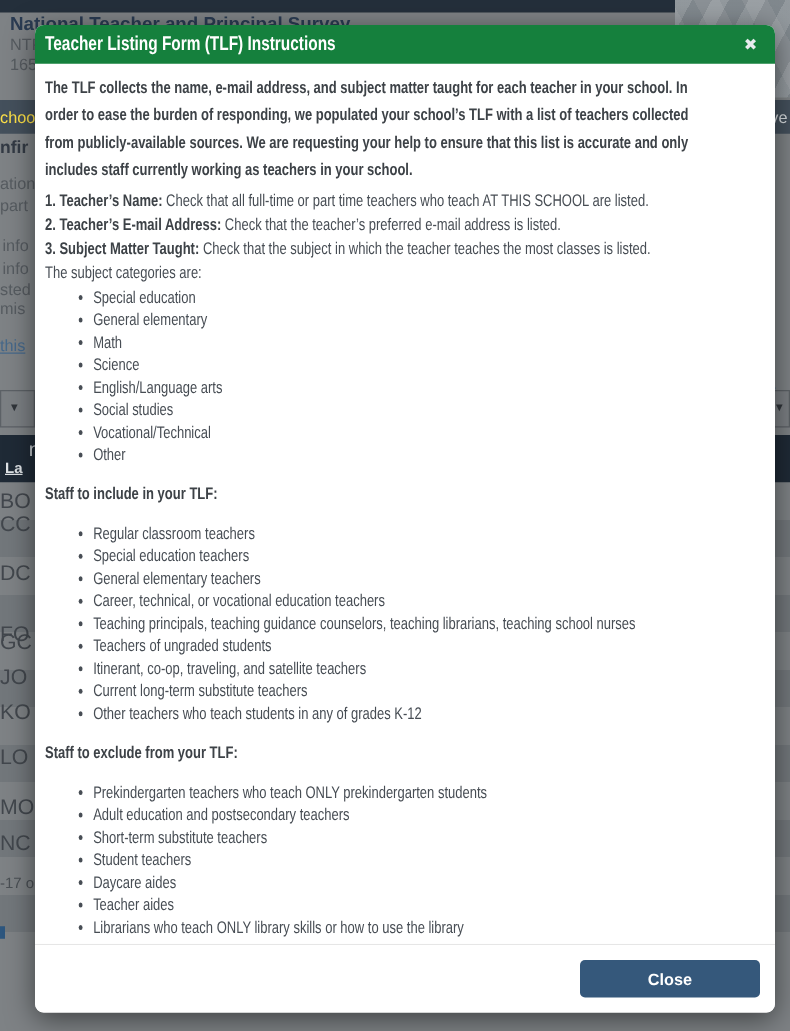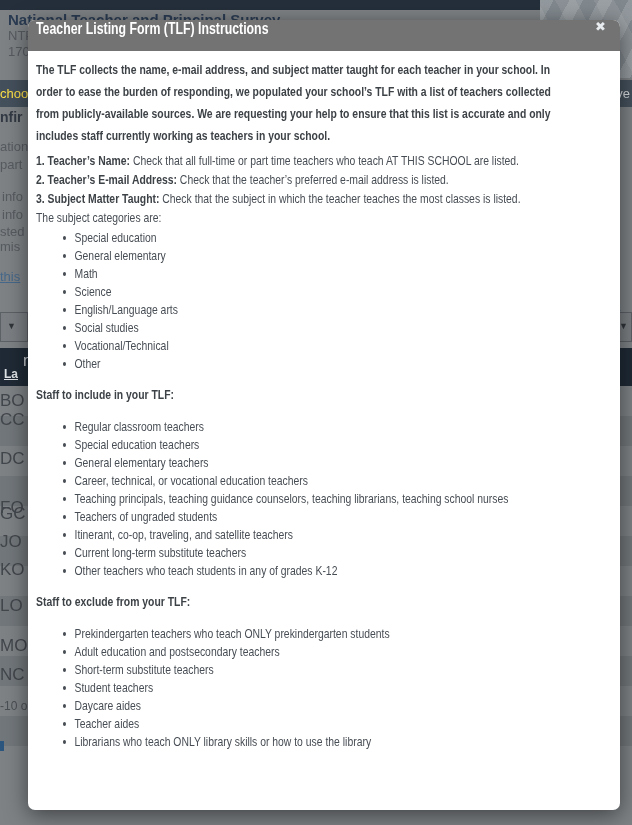--- a/index.html
+++ b/index.html
@@ -37,22 +37,22 @@
   .bg-rowfrag{position:absolute;left:0;font-size:17px;color:#42474d;white-space:nowrap;}
   .bg-pag{position:absolute;left:0;top:699px;font-size:12px;color:#4a4f54;white-space:nowrap;}
   .bg-bluemark{position:absolute;left:0;top:741px;width:4px;height:10px;background:#2d567e;}
 
   
   .modal{
     position:absolute;left:28px;top:20px;width:592px;height:790px;z-index:10;
     background:#ffffff;border-radius:7px;box-shadow:0 5px 22px rgba(0,0,0,.5);
   }
   .modal-header{
-    position:absolute;left:0;top:0;width:100%;height:31px;background:#737373;
-    border-radius:7px 7px 0 0;display:flex;box-sizing:border-box;padding:0 14px 0 8px;
+    position:absolute;left:0;top:0;width:100%;height:31px;background:#15803d;
+    border-radius:7px 7px 0 0;display:flex;align-items:center;box-sizing:border-box;padding:0 14px 0 8px;
   }
   .modal-title{color:#ffffff;font-size:16px;font-weight:bold;white-space:nowrap;
     transform:scaleX(.77);transform-origin:left center;}
   .modal-close{margin-left:auto;color:#e8ecef;font-size:13px;font-weight:bold;cursor:pointer;line-height:1;}
   .modal-body{
     position:absolute;left:0;top:31px;width:100%;height:724px;overflow:hidden;
     box-sizing:border-box;padding:8px 8px 0 8px;color:#474d54;
   }
   .cond{transform:scaleX(.77);transform-origin:left top;width:130%;}
   .intro{font-weight:bold;color:#3d4247;font-size:13.5px;line-height:22px;margin:0 0 4px 0;}
@@ -75,21 +75,21 @@
   }
 </style>
 </head>
 <body>
 
 <div class="bg">
   <div class="bg-topbar"></div>
   <div class="bg-texture"></div>
   <div class="bg-survey-title">National Teacher and Principal Survey</div>
   <div class="bg-line" style="top:28px">NTP</div>
-  <div class="bg-line" style="top:44px">170</div>
+  <div class="bg-line" style="top:44px">165</div>
 
   <div class="bg-toolbar">
     <span class="tleft">choo</span>
     <span class="tright">ve</span>
   </div>
 
   <div class="bg-frag heading" style="left:0;top:109px">nfir</div>
   <div class="bg-frag" style="left:0;top:139px">ation</div>
   <div class="bg-frag" style="left:0;top:157px">part</div>
   <div class="bg-frag" style="left:2px;top:189px">info</div>
@@ -117,21 +117,21 @@
   <div class="bg-rowfrag" style="top:391px">BO</div>
   <div class="bg-rowfrag" style="top:410px">CC</div>
   <div class="bg-rowfrag" style="top:449px">DC</div>
   <div class="bg-rowfrag" style="top:498px">FO</div>
   <div class="bg-rowfrag" style="top:504px">GC</div>
   <div class="bg-rowfrag" style="top:532px">JO</div>
   <div class="bg-rowfrag" style="top:560px">KO</div>
   <div class="bg-rowfrag" style="top:596px">LO</div>
   <div class="bg-rowfrag" style="top:636px">MO</div>
   <div class="bg-rowfrag" style="top:665px">NC</div>
-  <div class="bg-pag">-10 o</div>
+  <div class="bg-pag">-17 o</div>
   <div class="bg-bluemark"></div>
 </div>
 
 <div class="modal">
   <div class="modal-header">
     <span class="modal-title">Teacher Listing Form (TLF) Instructions</span>
     <span class="modal-close">✖</span>
   </div>
 
   <div class="modal-body">
@@ -180,13 +180,16 @@
         <li>Adult education and postsecondary teachers</li>
         <li>Short-term substitute teachers</li>
         <li>Student teachers</li>
         <li>Daycare aides</li>
         <li>Teacher aides</li>
         <li>Librarians who teach ONLY library skills or how to use the library</li>
       </ul>
     </div>
   </div>
 
+  <div class="modal-footer">
+    <button class="close-btn">Close</button>
+  </div>
 </div>
 
 </body></html>

